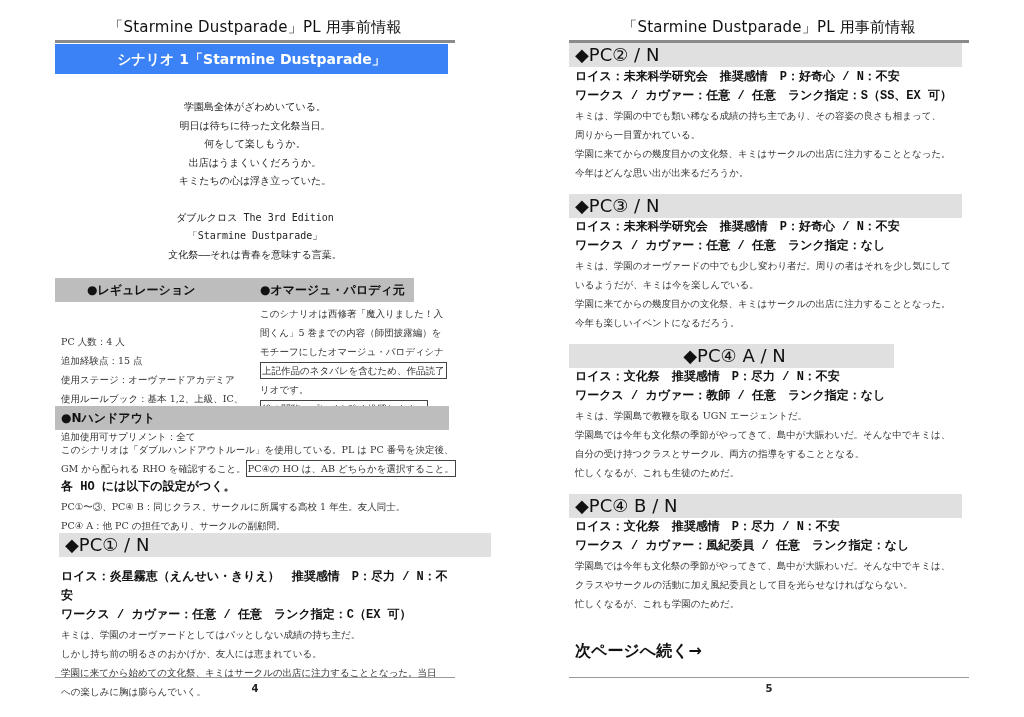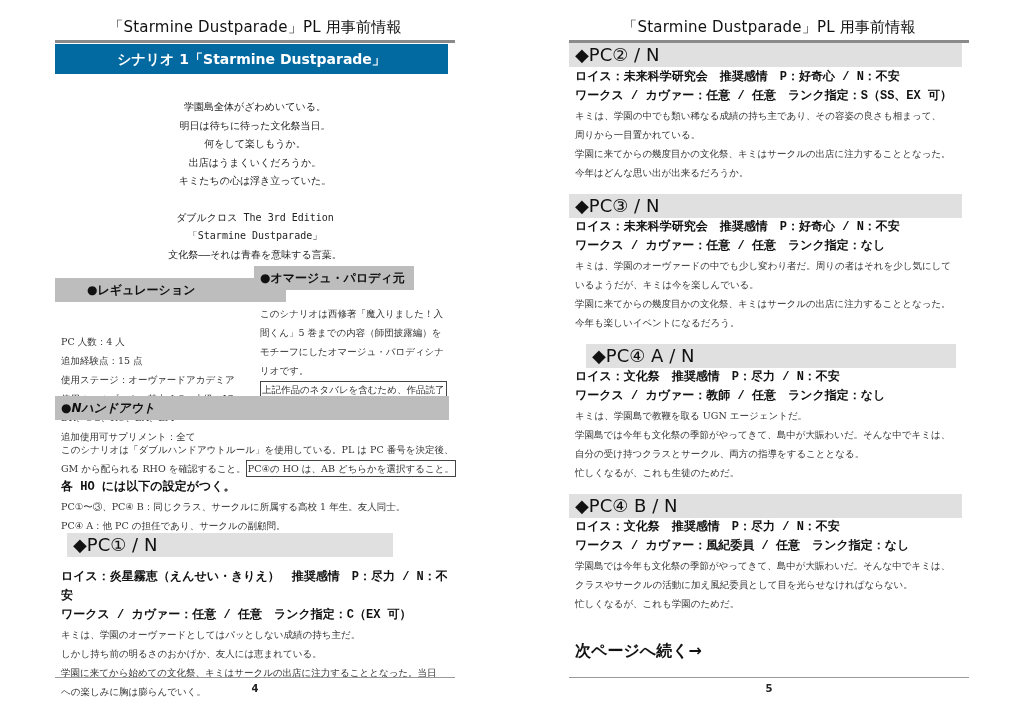--- a/index.html
+++ b/index.html
@@ -4,21 +4,21 @@
 <style>
   html, body { margin:0; padding:0; }
   body { width:1024px; height:717px; background:#ffffff; position:relative; overflow:hidden;
          font-family:"DejaVu Sans", sans-serif; color:#222; }
   .page { position:absolute; top:0; width:400px; height:717px; }
   .page.left { left:55px; }
   .page.right { left:569px; }
   .page-title { position:absolute; top:18px; left:0; width:400px; text-align:center;
                 font-size:15px; color:#111; letter-spacing:0.2px; }
   .title-rule { position:absolute; top:40px; left:0; width:400px; height:3px; background:#8a8a8a; }
-  .scenario-bar { position:absolute; top:44px; left:0; width:393px; height:30px; background:#0369a1;
+  .scenario-bar { position:absolute; top:44px; left:0; width:393px; height:30px; background:#3b82f6;
                   color:#fff; font-weight:bold; font-size:14px; text-align:center; line-height:30px; }
   .intro { position:absolute; top:98px; left:0; width:400px; text-align:center;
            font-family:"DejaVu Sans Mono", monospace; font-size:10px; line-height:18.5px; color:#222; }
   .intro .gap { height:18px; }
   .sec-head { position:absolute; background:#bdbdbd; font-weight:bold; font-size:12px; color:#111;
               line-height:24px; padding-left:6px; box-sizing:border-box; }
   .sec-head.light { background:#e0e0e0; font-weight:normal; font-size:18px; }
   .body-text { position:absolute; font-family:"DejaVu Serif", serif; font-size:9.5px; line-height:19px; color:#333; }
   .boxed { border:1px solid #444; display:inline-block; padding:0 1px; line-height:15px; }
   .bold-line { font-family:Liberation Mono, monospace; font-weight:bold; font-size:12px; color:#111; line-height:19px; }
@@ -50,40 +50,40 @@
   <div class="sec-head" style="top:278px; left:0; width:231px;padding-left:32px;">●レギュレーション</div>
   <div class="body-text" style="top:304px; left:6px; width:190px;margin-top:28px;">
     <div class="list-line">PC 人数：4 人</div>
     <div class="list-line">追加経験点：15 点</div>
     <div class="list-line">使用ステージ：オーヴァードアカデミア</div>
     <div class="list-line">使用ルールブック：基本 1,2、上級、IC、</div>
     <div class="list-line">DR、UG、RU、EA、LM</div>
     <div class="list-line">追加使用可サプリメント：全て</div>
   </div>
 
-  <div class="sec-head" style="top:266px; left:199px; width:160px;">●オマージュ・パロディ元</div>
+  <div class="sec-head" style="top:278px; left:199px; width:160px;">●オマージュ・パロディ元</div>
   <div class="body-text" style="top:304px; left:205px; width:195px;">
     <div class="list-line">このシナリオは西修著「魔入りました！入</div>
     <div class="list-line">間くん」5 巻までの内容（師団披露編）を</div>
     <div class="list-line">モチーフにしたオマージュ・パロディシナ</div>
+    <div class="list-line"><span class="boxed">上記作品のネタバレを含むため、作品読了</span></div>
     <div class="list-line">リオです。</div>
-    <div class="list-line"><span class="boxed">上記作品のネタバレを含むため、作品読了</span></div>
     <div class="list-line"><span class="boxed">後の閲覧・プレイを強く推奨します。</span></div>
   </div>
 
-  <div class="sec-head" style="top:396px; left:0; width:394px;font-style:italic;">●Nハンドアウト</div>
+  <div class="sec-head" style="top:406px; left:0; width:394px;">●Nハンドアウト</div>
   <div class="body-text" style="top:440px; left:6px; width:394px;">
     <div class="list-line">このシナリオは「ダブルハンドアウトルール」を使用している。PL は PC 番号を決定後、</div>
     <div class="list-line"><span>GM から配られる RHO を確認すること。</span><span class="boxed">PC④の HO は、AB どちらかを選択すること。</span></div>
     <div class="bold-line">各 HO には以下の設定がつく。</div>
     <div class="list-line">PC①〜③、PC④ B：同じクラス、サークルに所属する高校 1 年生。友人同士。</div>
     <div class="list-line">PC④ A：他 PC の担任であり、サークルの副顧問。</div>
   </div>
 
-  <div class="sec-head light" style="top:533px; left:12px; width:326px;">◆PC① / N</div>
+  <div class="sec-head light" style="top:533px; left:4px; width:432px;">◆PC① / N</div>
   <div class="body-text" style="top:559px; left:6px; width:394px;margin-top:9px;">
     <div class="bold-line">ロイス：炎星霧恵（えんせい・きりえ）　推奨感情　P：尽力 / N：不安</div>
     <div class="bold-line">ワークス / カヴァー：任意 / 任意　ランク指定：C（EX 可）</div>
     <div class="list-line">キミは、学園のオーヴァードとしてはパッとしない成績の持ち主だ。</div>
     <div class="list-line">しかし持ち前の明るさのおかげか、友人には恵まれている。</div>
     <div class="list-line">学園に来てから始めての文化祭、キミはサークルの出店に注力することとなった。当日</div>
     <div class="list-line">への楽しみに胸は膨らんでいく。</div>
   </div>
 
   <div class="footer-rule"></div>
@@ -107,21 +107,21 @@
   <div class="sec-head light" style="top:194px; left:0; width:393px;">◆PC③ / N</div>
   <div class="body-text" style="top:218px; left:6px; width:394px;">
     <div class="bold-line">ロイス：未来科学研究会　推奨感情　P：好奇心 / N：不安</div>
     <div class="bold-line">ワークス / カヴァー：任意 / 任意　ランク指定：なし</div>
     <div class="list-line">キミは、学園のオーヴァードの中でも少し変わり者だ。周りの者はそれを少し気にして</div>
     <div class="list-line">いるようだが、キミは今を楽しんでいる。</div>
     <div class="list-line">学園に来てからの幾度目かの文化祭、キミはサークルの出店に注力することとなった。</div>
     <div class="list-line">今年も楽しいイベントになるだろう。</div>
   </div>
 
-  <div class="sec-head light" style="top:344px; left:17px; width:370px;">◆PC④ A / N</div>
+  <div class="sec-head light" style="top:344px; left:0; width:325px;text-align:center;">◆PC④ A / N</div>
   <div class="body-text" style="top:368px; left:6px; width:394px;">
     <div class="bold-line">ロイス：文化祭　推奨感情　P：尽力 / N：不安</div>
     <div class="bold-line">ワークス / カヴァー：教師 / 任意　ランク指定：なし</div>
     <div class="list-line">キミは、学園島で教鞭を取る UGN エージェントだ。</div>
     <div class="list-line">学園島では今年も文化祭の季節がやってきて、島中が大賑わいだ。そんな中でキミは、</div>
     <div class="list-line">自分の受け持つクラスとサークル、両方の指導をすることとなる。</div>
     <div class="list-line">忙しくなるが、これも生徒のためだ。</div>
   </div>
 
   <div class="sec-head light" style="top:494px; left:0; width:393px;">◆PC④ B / N</div>

